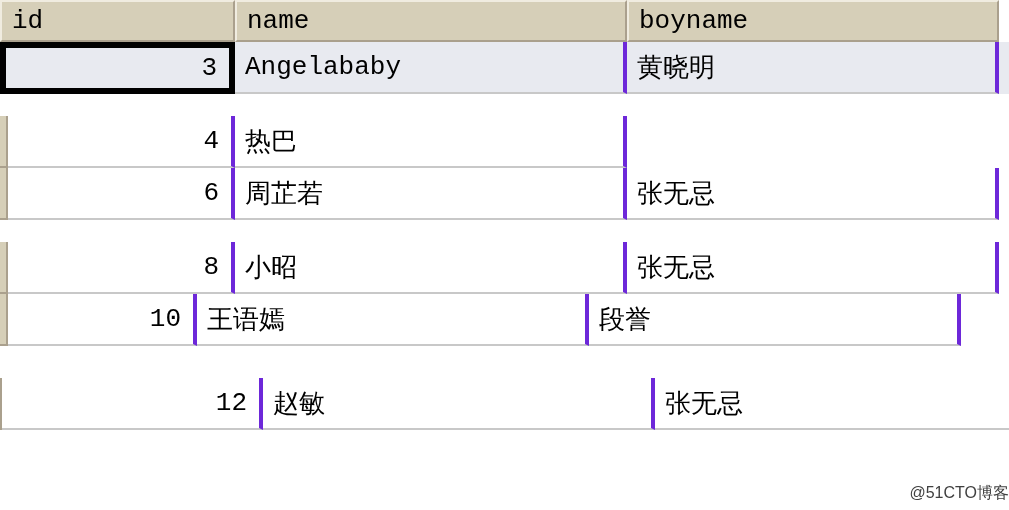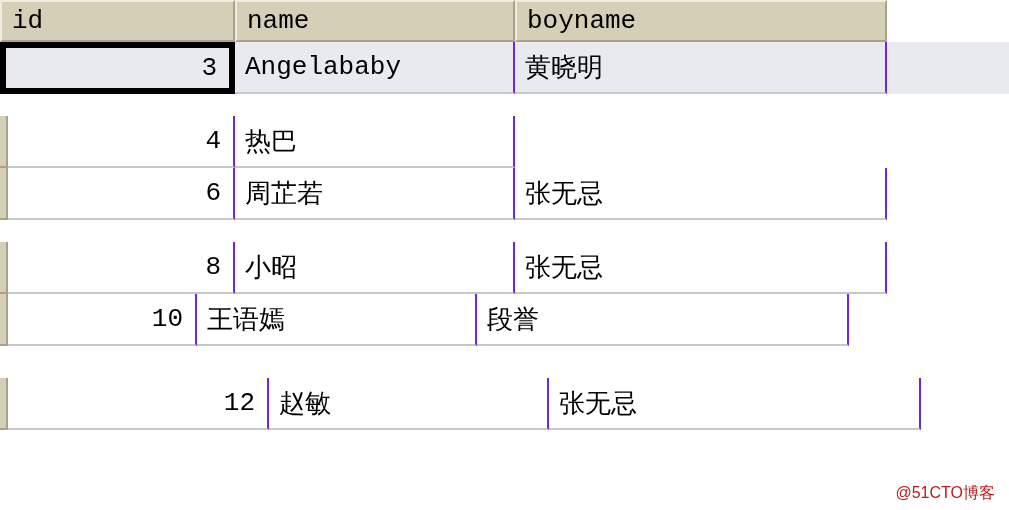--- a/index.html
+++ b/index.html
@@ -32,35 +32,35 @@
       padding: 4px 10px;
       color: #000;
       font-weight: normal;
       display: flex;
       align-items: center;
     }
     .col-id {
       width: 235px;
     }
     .col-name {
-      width: 280px;
+      width: 392px;
     }
     .col-boyname {
       width: 372px;
     }
     .data-row {
       display: flex;
       height: 52px;
       background: #ffffff;
     }
     .data-row.selected {
       background: #e8eaf0;
     }
     .data-cell {
-      border-right: 2px solid #6d28d9;
+      border-right: 4px solid #6d28d9;
       border-bottom: 2px solid #c8c8c8;
       padding: 6px 10px;
       color: #000;
       display: flex;
       align-items: center;
     }
     .data-cell.id-cell {
       justify-content: flex-end;
       padding-right: 12px;
     }
@@ -80,23 +80,23 @@
       background: #d6cfb8;
       border-right: 2px solid #aaa08d;
       border-bottom: 2px solid #aaa08d;
     }
     .row-wrapper {
       display: flex;
     }
     .watermark {
       position: absolute;
       bottom: 6px;
-      right: 14px;
+      right: 0;
       font-size: 16px;
-      color: #b91c1c;
+      color: #404040;
       font-family: sans-serif;
     }
   </style>
 </head>
 <body>
 
 <div class="table-container">
 
   <div class="header-row">
     <div class="header-cell col-id">id</div>

